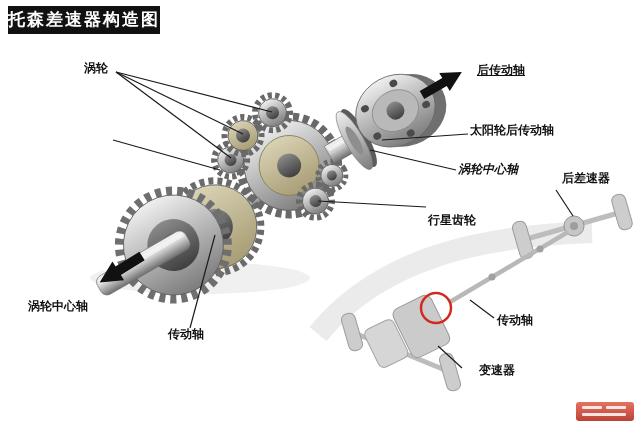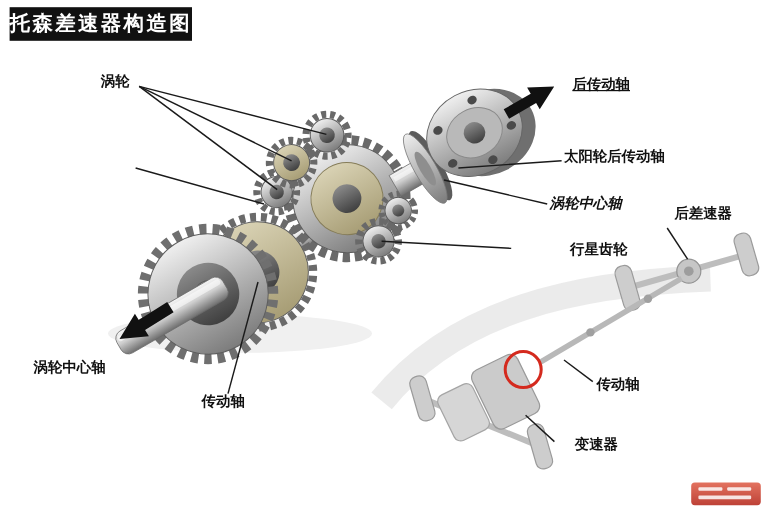--- a/index.html
+++ b/index.html
@@ -181,21 +181,21 @@
     </g>
   </svg>
 
   <div class="title">托森差速器构造图</div>
 
   <div class="lbl" style="left:84px;top:62px;">涡轮</div>
   <div class="lbl" style="left:477px;top:64px;text-decoration:underline;">后传动轴</div>
   <div class="lbl" style="left:470px;top:124px;">太阳轮后传动轴</div>
   <div class="lbl" style="left:458px;top:163px;font-style:italic;">涡轮中心轴</div>
   <div class="lbl" style="left:562px;top:172px;">后差速器</div>
-  <div class="lbl" style="left:428px;top:202px;margin-left:47px;">行星齿轮</div>
+  <div class="lbl" style="left:428px;top:214px;">行星齿轮</div>
   <div class="lbl" style="left:28px;top:300px;">涡轮中心轴</div>
   <div class="lbl" style="left:168px;top:328px;">传动轴</div>
   <div class="lbl" style="left:497px;top:314px;">传动轴</div>
   <div class="lbl" style="left:479px;top:364px;">变速器</div>
 
   <div class="watermark">
     <div class="m m1"></div>
       <div class="m m2"></div>
       <div class="m m3"></div>
   </div>

